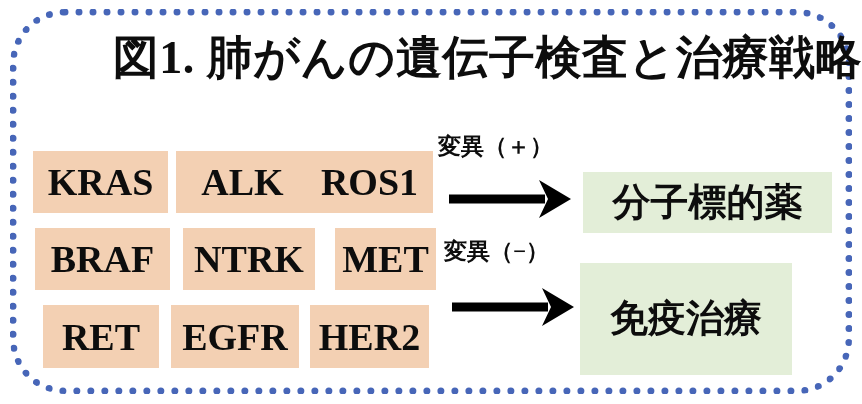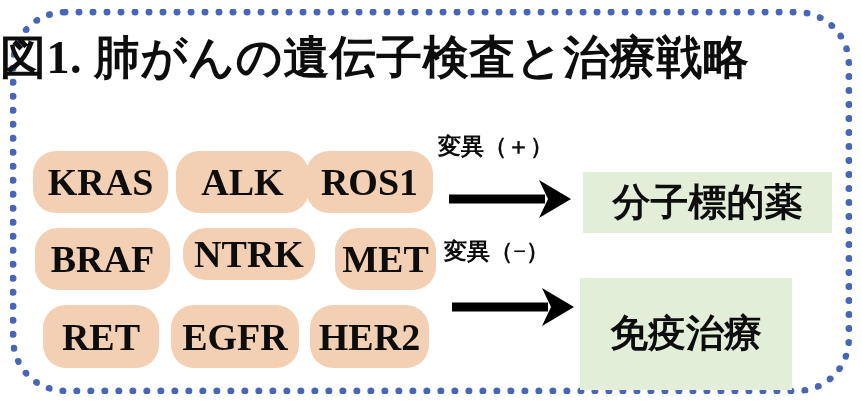--- a/index.html
+++ b/index.html
@@ -23,34 +23,33 @@
     position:absolute;
     left:10px;top:9px;right:10px;bottom:10px;
     border:7px dotted var(--border);
     border-radius:55px;
     pointer-events:none;
   }
   .title{
     position:absolute;
     left:0;right:0;top:28px;
     margin:0;
-    text-align:left;
+    text-align:right;
     font-size:46px;
     font-weight:bold;
     line-height:60px;
     letter-spacing:0.5px;
     white-space:nowrap;
   }
   .gene-box{
     position:absolute;
     background:var(--gene-box);
     display:flex;align-items:center;justify-content:center;
     font-size:38px;font-weight:bold;
     line-height:1;
-    border-radius:23px;
   }
   .cond{
     position:absolute;
     font-size:23px;font-weight:bold;
     white-space:nowrap;
     line-height:1.1;
   }
   .arrow{position:absolute;display:block;}
   .arrow line{stroke:var(--arrow);stroke-width:9;}
   .arrow polygon{fill:var(--arrow);}
@@ -72,36 +71,36 @@
 
   <div class="frame"></div>
 
   <h1 class="title">図1. 肺がんの遺伝子検査と治療戦略</h1>
 
   <div class="gene-box" style="left:33px;top:151px;width:135px;height:62px">KRAS</div>
   <div class="gene-box" style="left:176px;top:151px;width:133px;height:62px">ALK</div>
   <div class="gene-box" style="left:306px;top:151px;width:127px;height:62px">ROS1</div>
 
   <div class="gene-box" style="left:35px;top:228px;width:135px;height:62px">BRAF</div>
-  <div class="gene-box" style="left:183px;top:228px;width:132px;height:52px">NTRK</div>
+  <div class="gene-box" style="left:183px;top:228px;width:132px;height:62px">NTRK</div>
   <div class="gene-box" style="left:335px;top:228px;width:101px;height:62px">MET</div>
 
   <div class="gene-box" style="left:43px;top:305px;width:116px;height:63px">RET</div>
   <div class="gene-box" style="left:171px;top:305px;width:128px;height:63px">EGFR</div>
   <div class="gene-box" style="left:310px;top:305px;width:119px;height:63px">HER2</div>
 
   <div class="cond" style="left:438px;top:134px">変異（＋）</div>
   <svg class="arrow" style="left:447px;top:179px" width="124" height="40" viewBox="0 0 124 40" aria-hidden="true">
     <line x1="2" y1="20" x2="98" y2="20"></line>
     <polygon points="92,1 124,20 92,39 101,20"></polygon>
   </svg>
   <div class="outcome" style="left:583px;top:172px;width:249px;height:61px">分子標的薬</div>
 
   <div class="cond" style="left:444px;top:239px">変異（−）</div>
   <svg class="arrow" style="left:450px;top:287px" width="124" height="40" viewBox="0 0 124 40" aria-hidden="true">
     <line x1="2" y1="20" x2="98" y2="20"></line>
     <polygon points="92,1 124,20 92,39 101,20"></polygon>
   </svg>
-  <div class="outcome outcome-two-line" style="left:580px;top:278px;width:212px;height:112px">
+  <div class="outcome outcome-two-line" style="left:580px;top:263px;width:212px;height:112px">
     <span>免疫治療</span>
   </div>
 
 </div>
 
 </body></html>

